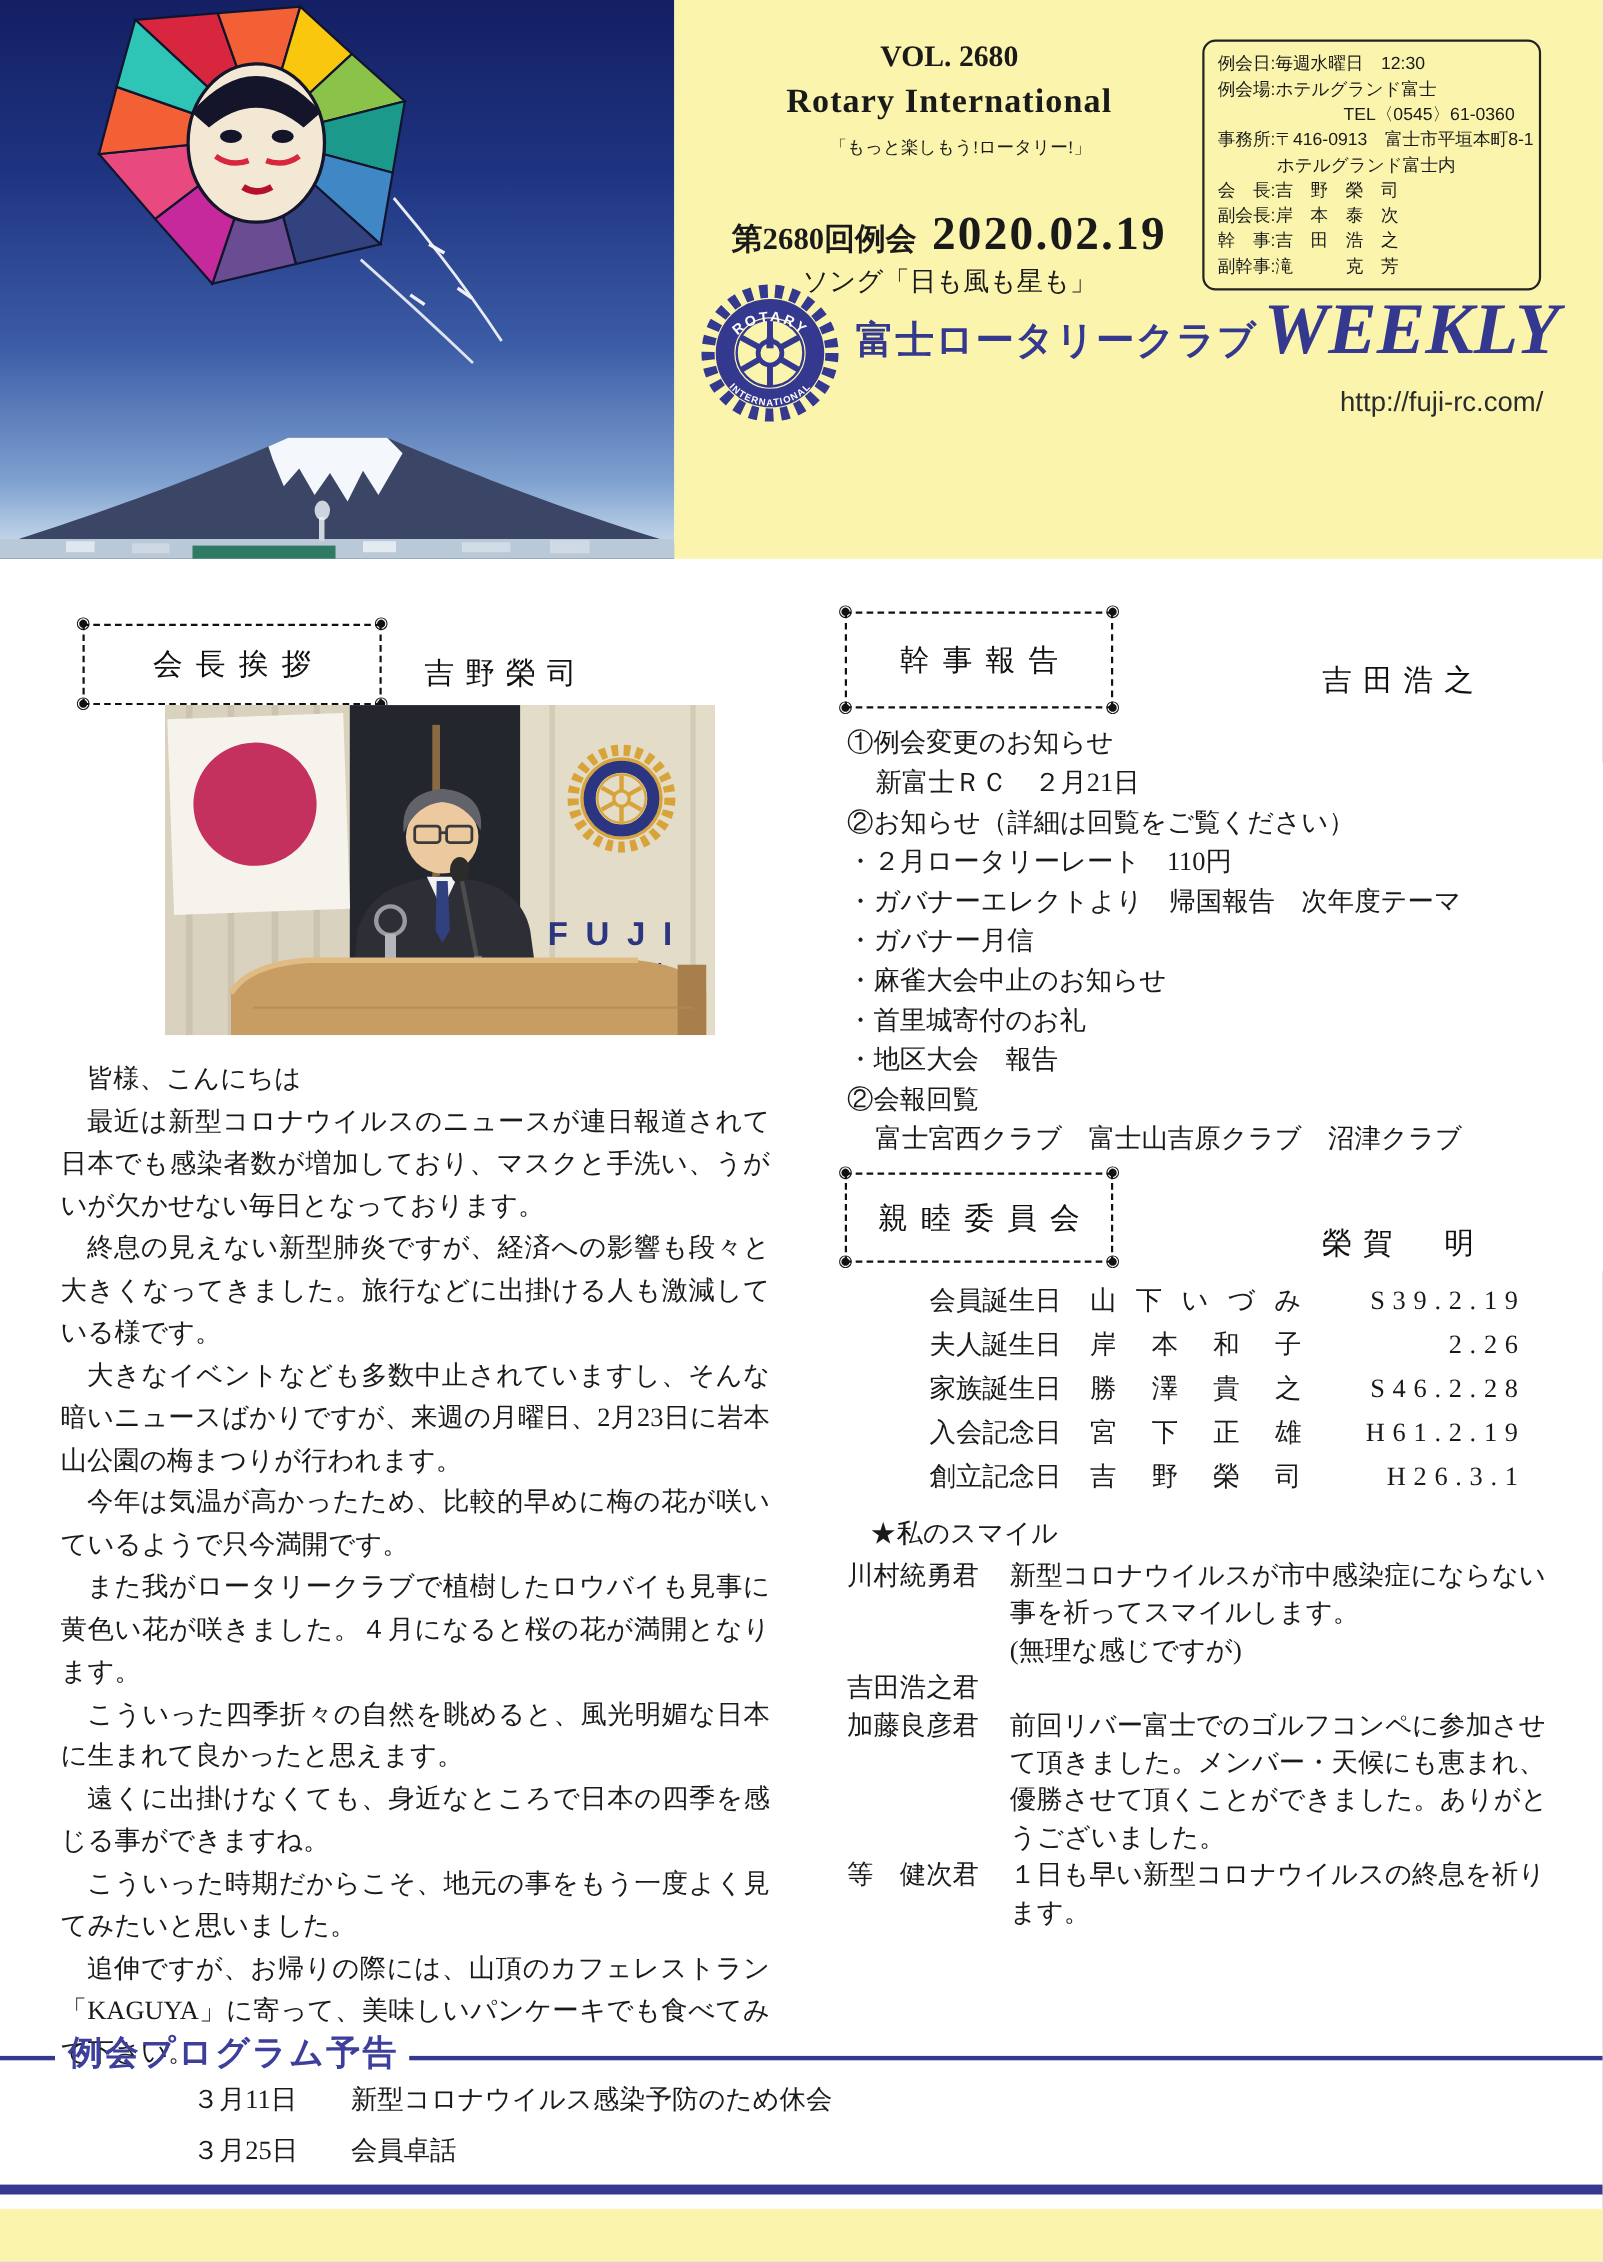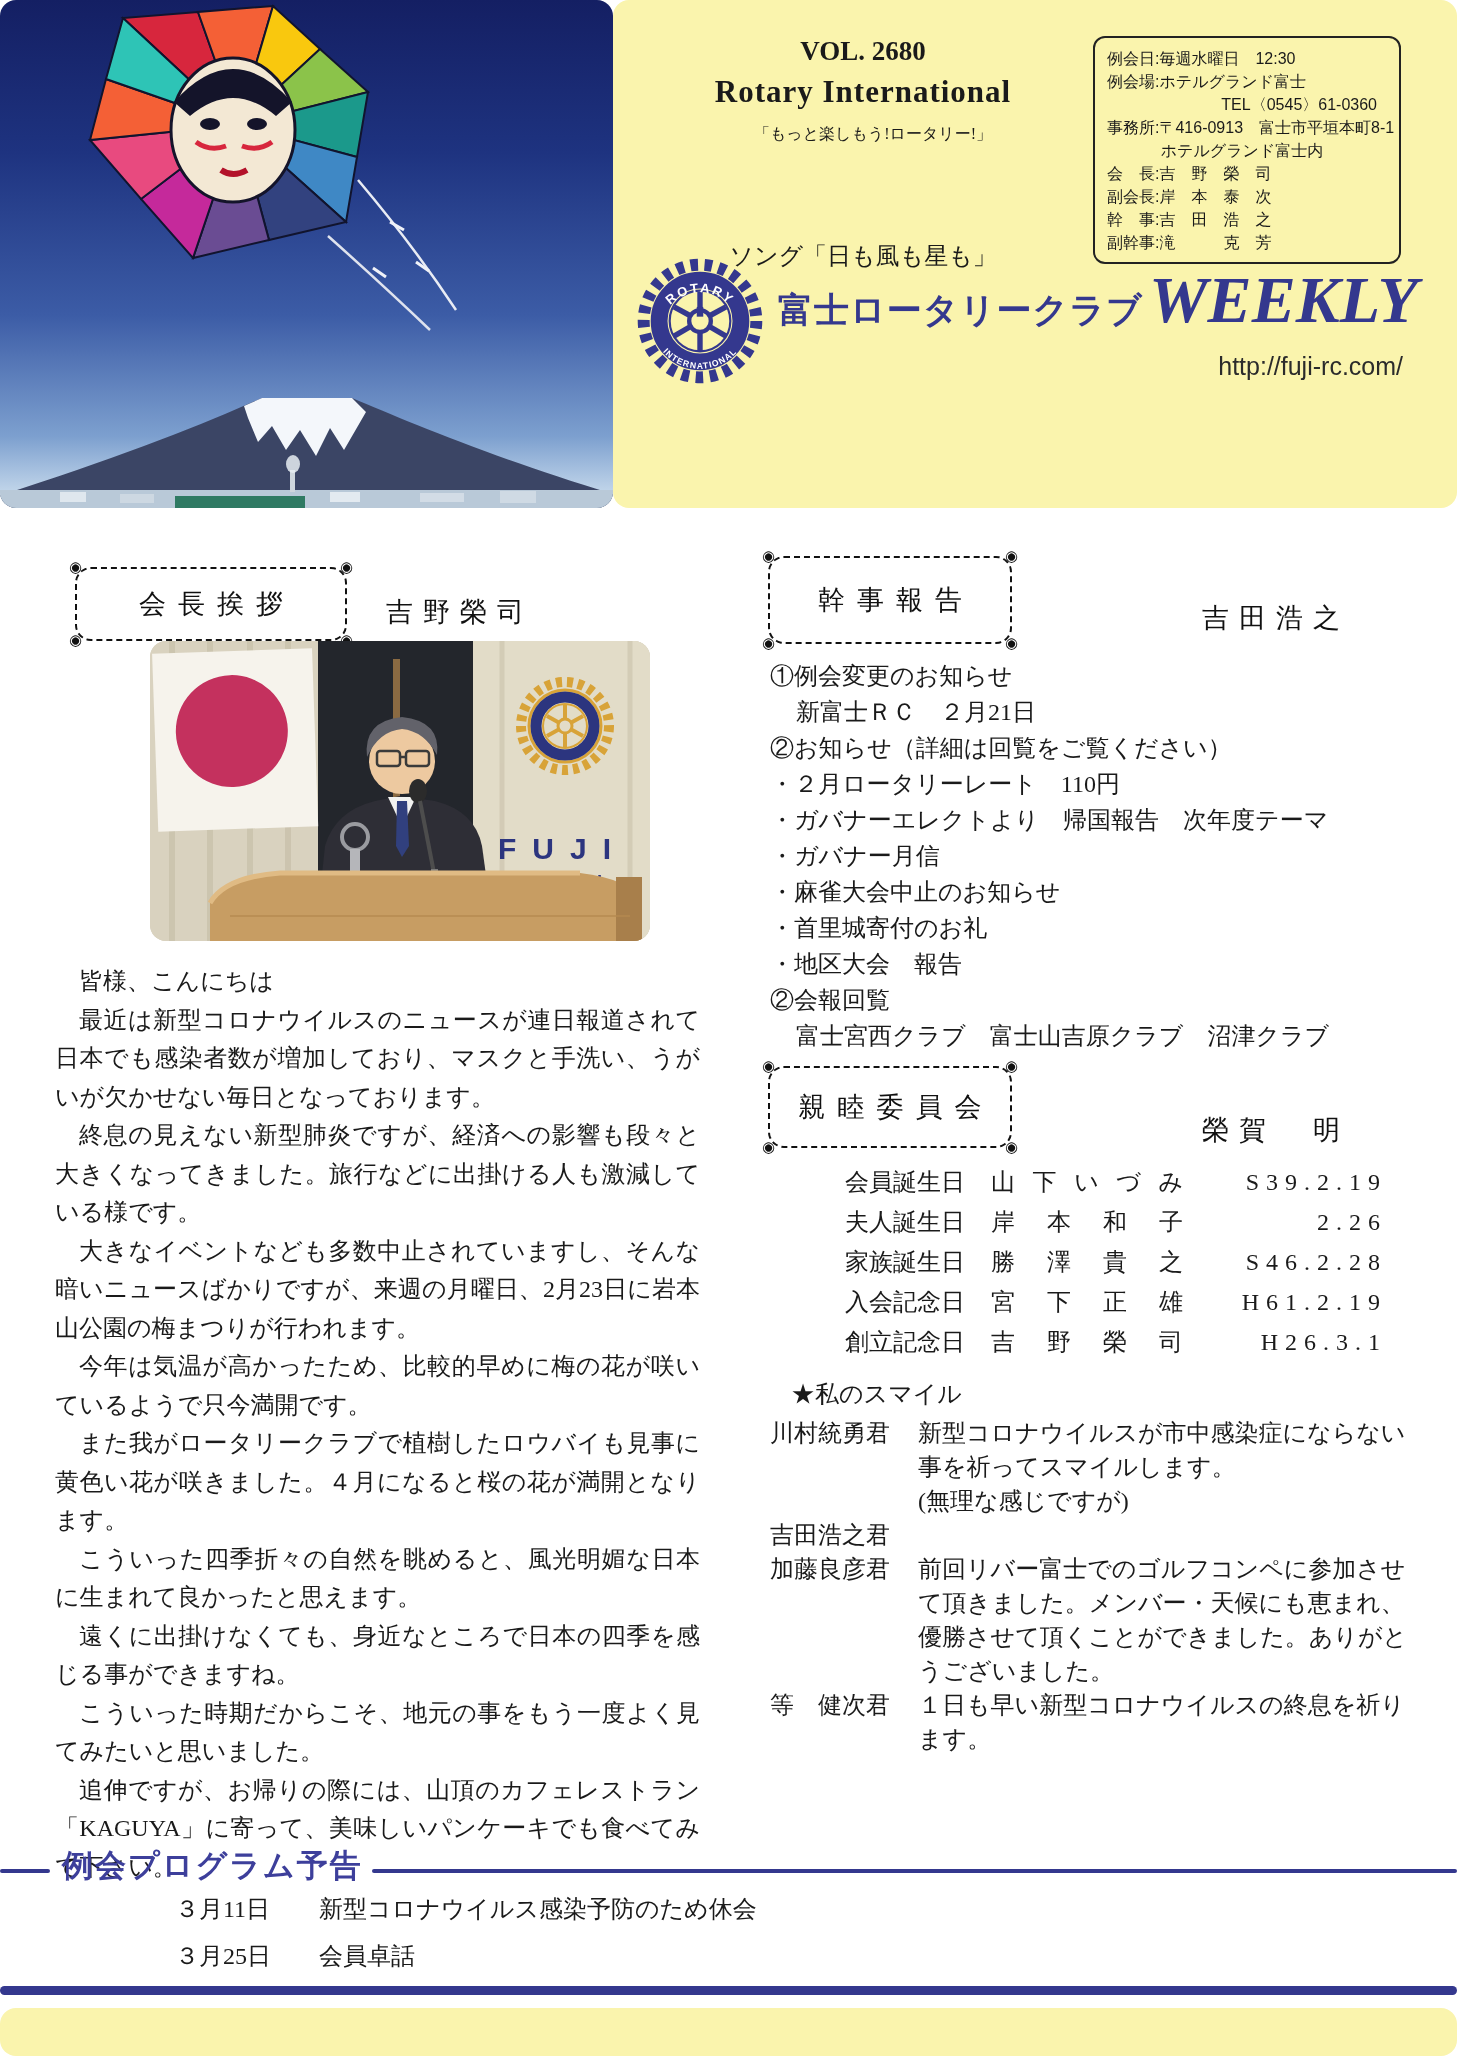--- a/index.html
+++ b/index.html
@@ -4,21 +4,21 @@
 <style>
   :root{
     --navy:#34388e;
     --yellow:#faf4ad;
     --purple:#3d3f9b;
     --ink:#1a1a1a;
   }
   *{margin:0;padding:0;box-sizing:border-box;}
   body{background:#888;font-family:"Liberation Serif",serif;}
   #page{position:relative;width:1457px;height:2056px;background:#fff;margin:0 auto;overflow:hidden;color:var(--ink);}
-  .abs{position:absolute;border-radius:16px;}
+  .abs{position:absolute;}
 
   
   .hero{left:0;top:0;width:613px;height:508px;overflow:hidden;background:linear-gradient(180deg,#141f63 0%,#1e3380 30%,#3c5ca6 62%,#7da0cf 86%,#c2d6ea 97%,#9db4c9 100%);}
   .hero svg{position:absolute;left:0;top:0;}
   .hero .caption{position:absolute;left:255px;top:479px;font-family:"Liberation Sans",sans-serif;font-weight:bold;font-size:22px;color:#fff;white-space:nowrap;text-shadow:-2px -2px 0 #000,2px -2px 0 #000,-2px 2px 0 #000,2px 2px 0 #000,1px 1px 0 #000;margin-top:36px;}
 
   
   .panel{left:613px;top:0;width:844px;height:508px;background:var(--yellow);}
   .panel .vol{position:absolute;left:0;top:36px;width:500px;text-align:center;font-size:27px;font-weight:bold;}
   .panel .org{position:absolute;left:0;top:74px;width:500px;text-align:center;font-size:31px;font-weight:bold;letter-spacing:1px;}
@@ -132,20 +132,23 @@
       <path d="M300,236 Q355,285 402,330" stroke="#dfe3ee" stroke-width="2.5" fill="none"></path>
       <path d="M362,222 l14,8 M388,262 l13,9 M345,268 l13,9" stroke="#f0f2f8" stroke-width="3"></path>
     </svg>
     <div class="caption">「富士山百景」おお、絶景かな</div>
   </div>
 
   <div class="abs panel">
     <div class="vol">VOL. 2680</div>
     <div class="org">Rotary  International</div>
     <div class="slogan">「もっと楽しもう!ロータリー!」</div>
+    <div class="meeting">
+      <span class="mlabel">第2680回例会</span><span class="mdate">2020.02.19</span>
+    </div>
     <div class="song">ソング「日も風も星も」</div>
 
     <div class="infobox">
       <div>例会日:毎週水曜日　12:30</div>
       <div>例会場:ホテルグランド富士</div>
       <div class="align-right">TEL〈0545〉61-0360</div>
       <div>事務所:〒416-0913　富士市平垣本町8-1</div>
       <div class="align-center">ホテルグランド富士内</div>
       <div>会　長:吉　野　榮　司</div>
       <div>副会長:岸　本　泰　次</div>

